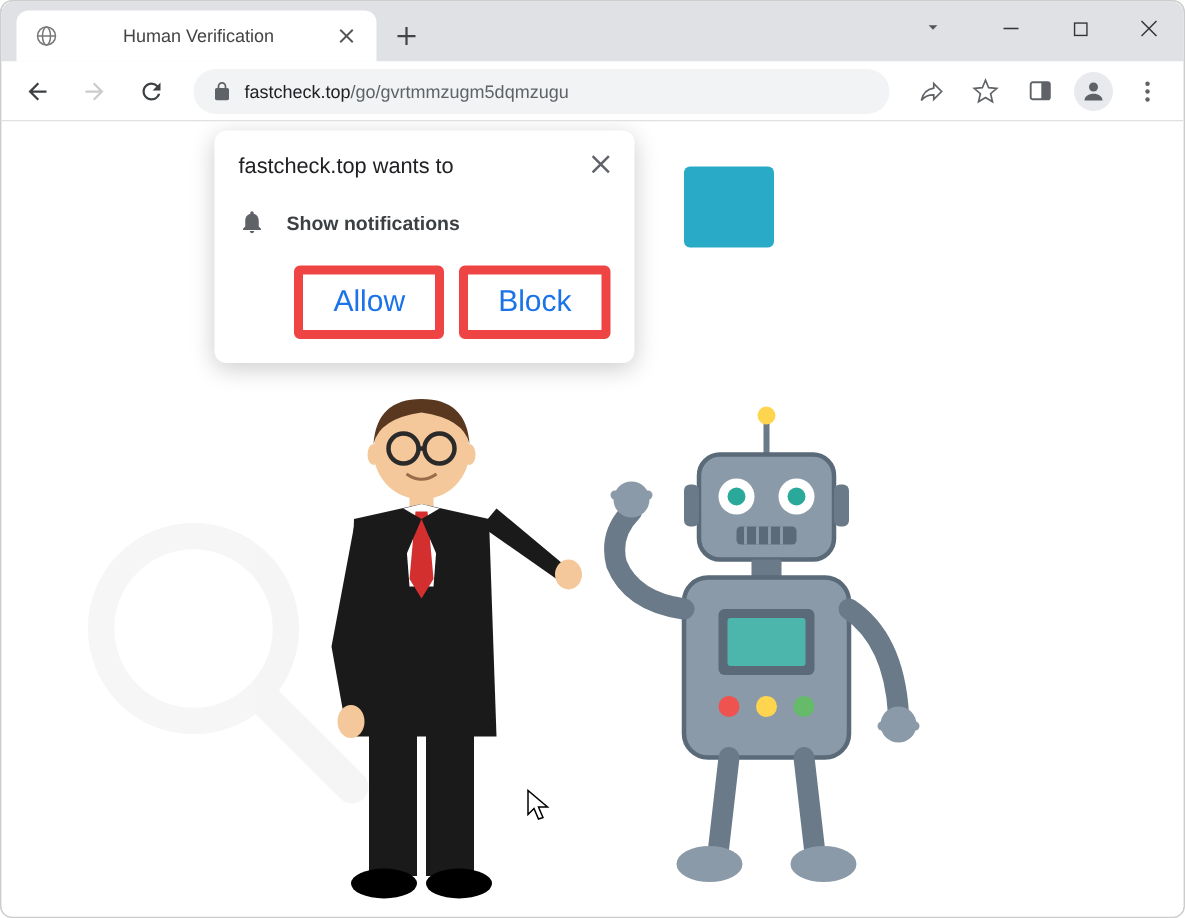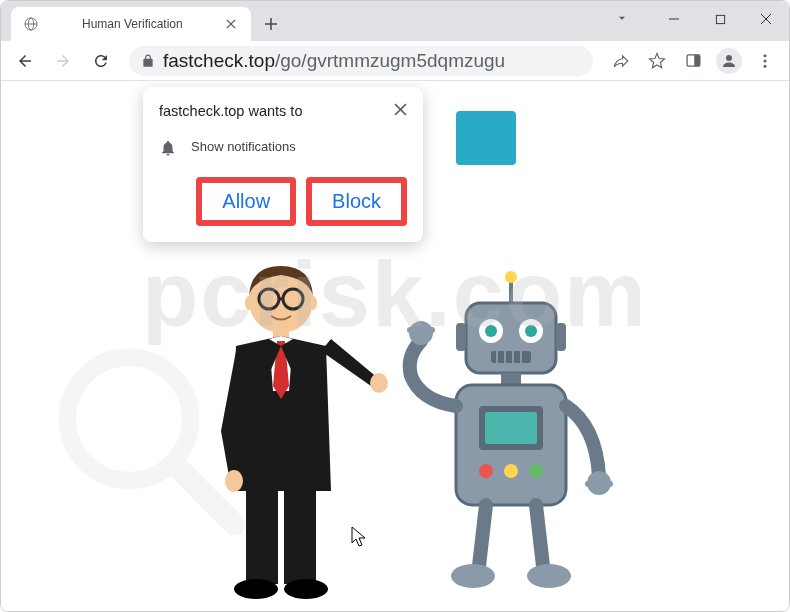--- a/index.html
+++ b/index.html
@@ -17,36 +17,36 @@
     .tab-title { flex: 1; font-size: 12px; color: #444; margin-left: 35px; }
     .tab-close { width: 16px; height: 16px; color: #555; display: flex; align-items: center; justify-content: center; font-size: 14px; }
     .new-tab { width: 28px; height: 28px; display: flex; align-items: center; justify-content: center; color: #444; margin-left: 6px; margin-bottom: 3px; font-size: 18px; }
     
     
     .toolbar { height: 40px; background: #fff; border-bottom: 1px solid #e0e0e0; display: flex; align-items: center; padding: 0 8px; gap: 6px; }
     .nav-btn { width: 32px; height: 32px; display: flex; align-items: center; justify-content: center; color: #3c4043; border-radius: 50%; }
     .nav-btn.disabled { color: #ccc; }
     .address-bar { flex: 1; height: 30px; background: #f1f3f4; border-radius: 15px; display: flex; align-items: center; padding: 0 12px; gap: 8px; margin: 0 6px; }
     .lock-icon { color: #5f6368; width: 14px; height: 14px; }
-    .url { font-size: 19px; color: #202124; }
+    .url { font-size: 12px; color: #202124; }
     .url-domain { color: #202124; }
     .url-path { color: #5f6368; }
     .toolbar-icons { display: flex; align-items: center; gap: 4px; }
     .toolbar-icon { width: 32px; height: 32px; display: flex; align-items: center; justify-content: center; color: #5f6368; }
     .profile-icon { width: 26px; height: 26px; border-radius: 50%; background: #e8eaed; display: flex; align-items: center; justify-content: center; }
     
     
     .content { position: relative; height: calc(612px - 80px); background: #fff; overflow: hidden; }
     
     
     .notification-popup { position: absolute; top: 6px; left: 142px; width: 280px; background: #fff; border-radius: 8px; box-shadow: 0 4px 16px rgba(0,0,0,0.2); padding: 16px; z-index: 100; }
     .popup-header { display: flex; justify-content: space-between; align-items: flex-start; }
     .popup-title { font-size: 14.5px; color: #202124; font-weight: 400; margin-bottom: 14px; }
     .popup-close { color: #5f6368; font-size: 18px; cursor: pointer; }
-    .popup-permission { display: flex; align-items: flex-start; gap: 14px; margin-bottom: 20px; margin-top: 6px; }
+    .popup-permission { display: flex; align-items: center; gap: 14px; margin-bottom: 20px; margin-top: 6px; font-weight: bold; }
     .bell-icon { color: #5f6368; }
     .permission-text { font-size: 13px; color: #3c4043; }
     .popup-actions { display: flex; justify-content: flex-end; gap: 10px; }
     .popup-btn { padding: 7px 20px; border: 6px solid #ef4444; background: #fff; color: #1a73e8; border-radius: 4px; font-size: 20px; cursor: pointer; }
     
     
     .page-btn { position: absolute; top: 30px; left: 455px; background: #29abc7; color: #fff; padding: 18px 28px; border-radius: 4px; font-size: 16px; z-index: 50; }
     
     
     .characters { position: absolute; top: 150px; left: 160px; width: 500px; height: 380px; }
@@ -174,21 +174,20 @@
 </div>
 
 <div class="content">
 
   <div class="wm-search">
     <svg width="220" height="220" viewBox="0 0 100 100">
         <circle cx="40" cy="40" r="28" fill="none" stroke="#888" stroke-width="8"></circle>
         <line x1="62" y1="62" x2="88" y2="88" stroke="#888" stroke-width="10" stroke-linecap="round"></line>
       </svg>
   </div>
-  <div class="watermark">pcrisk.com</div>
 
   <div class="page-btn">&nbsp;</div>
 
   <div class="notification-popup">
     <div class="popup-header">
       <div class="popup-title">fastcheck.top wants to</div>
       <div class="popup-close">
         <svg width="13" height="13" viewBox="0 0 12 12">
             <line x1="1" y1="1" x2="11" y2="11" stroke="currentColor" stroke-width="1.5"></line>
             <line x1="11" y1="1" x2="1" y2="11" stroke="currentColor" stroke-width="1.5"></line>

